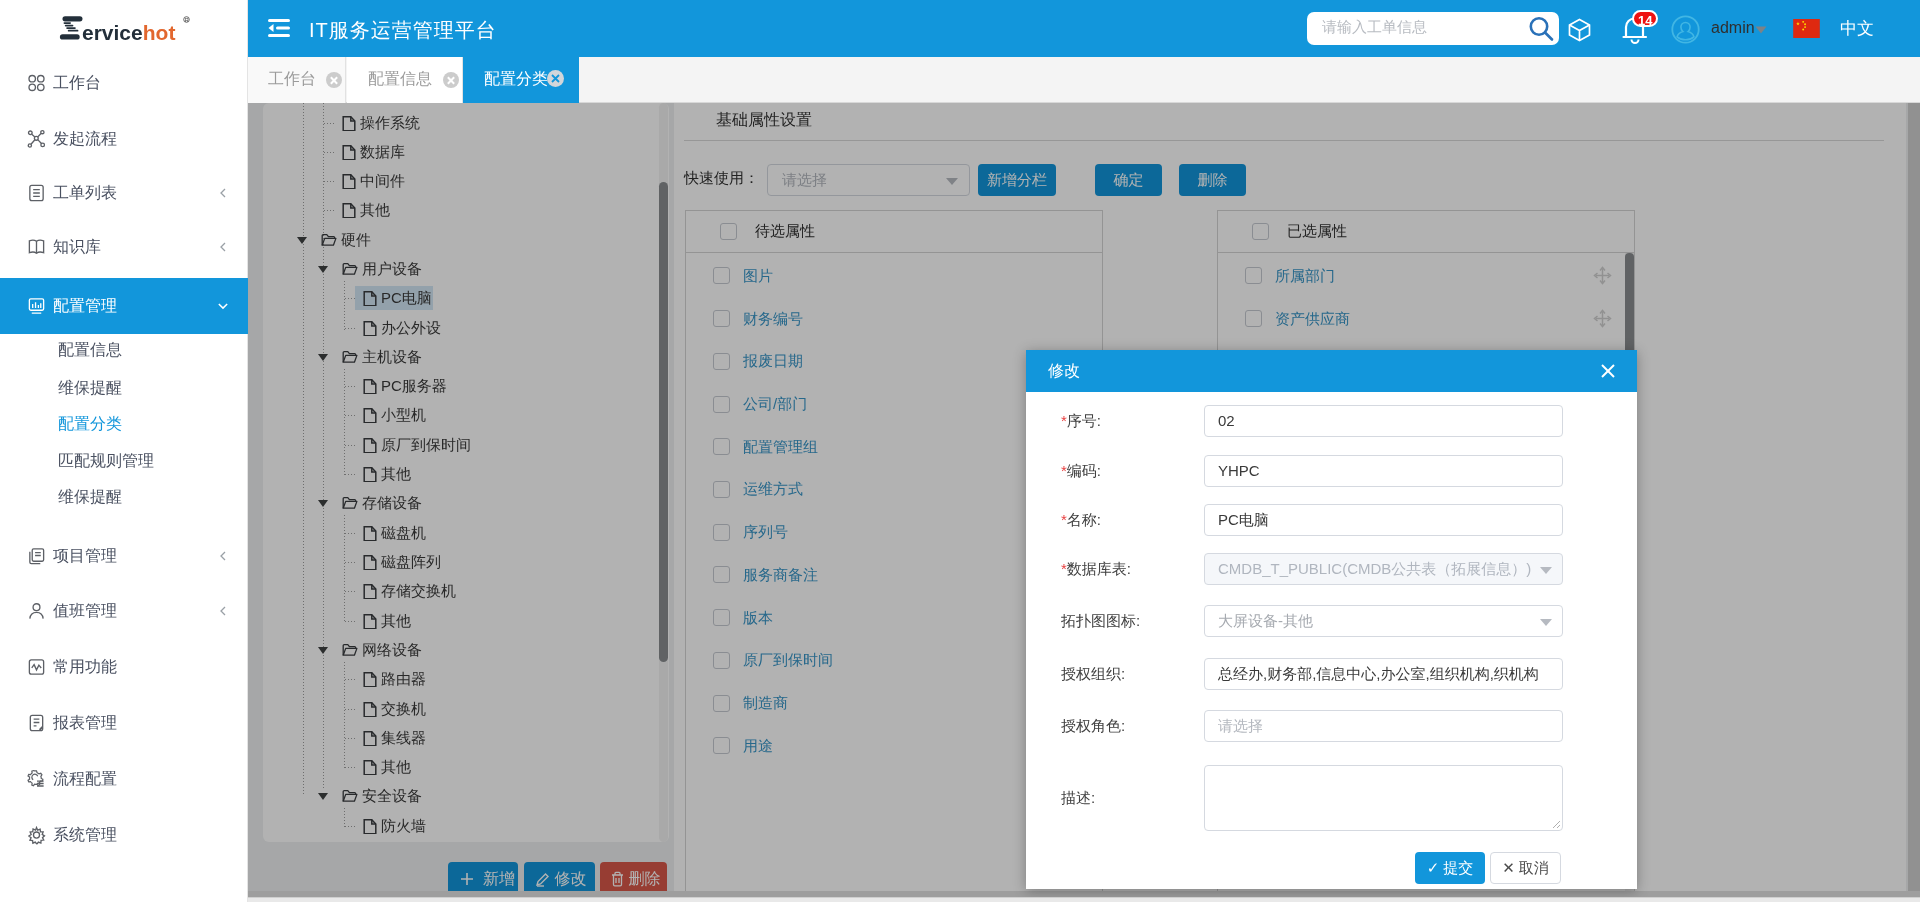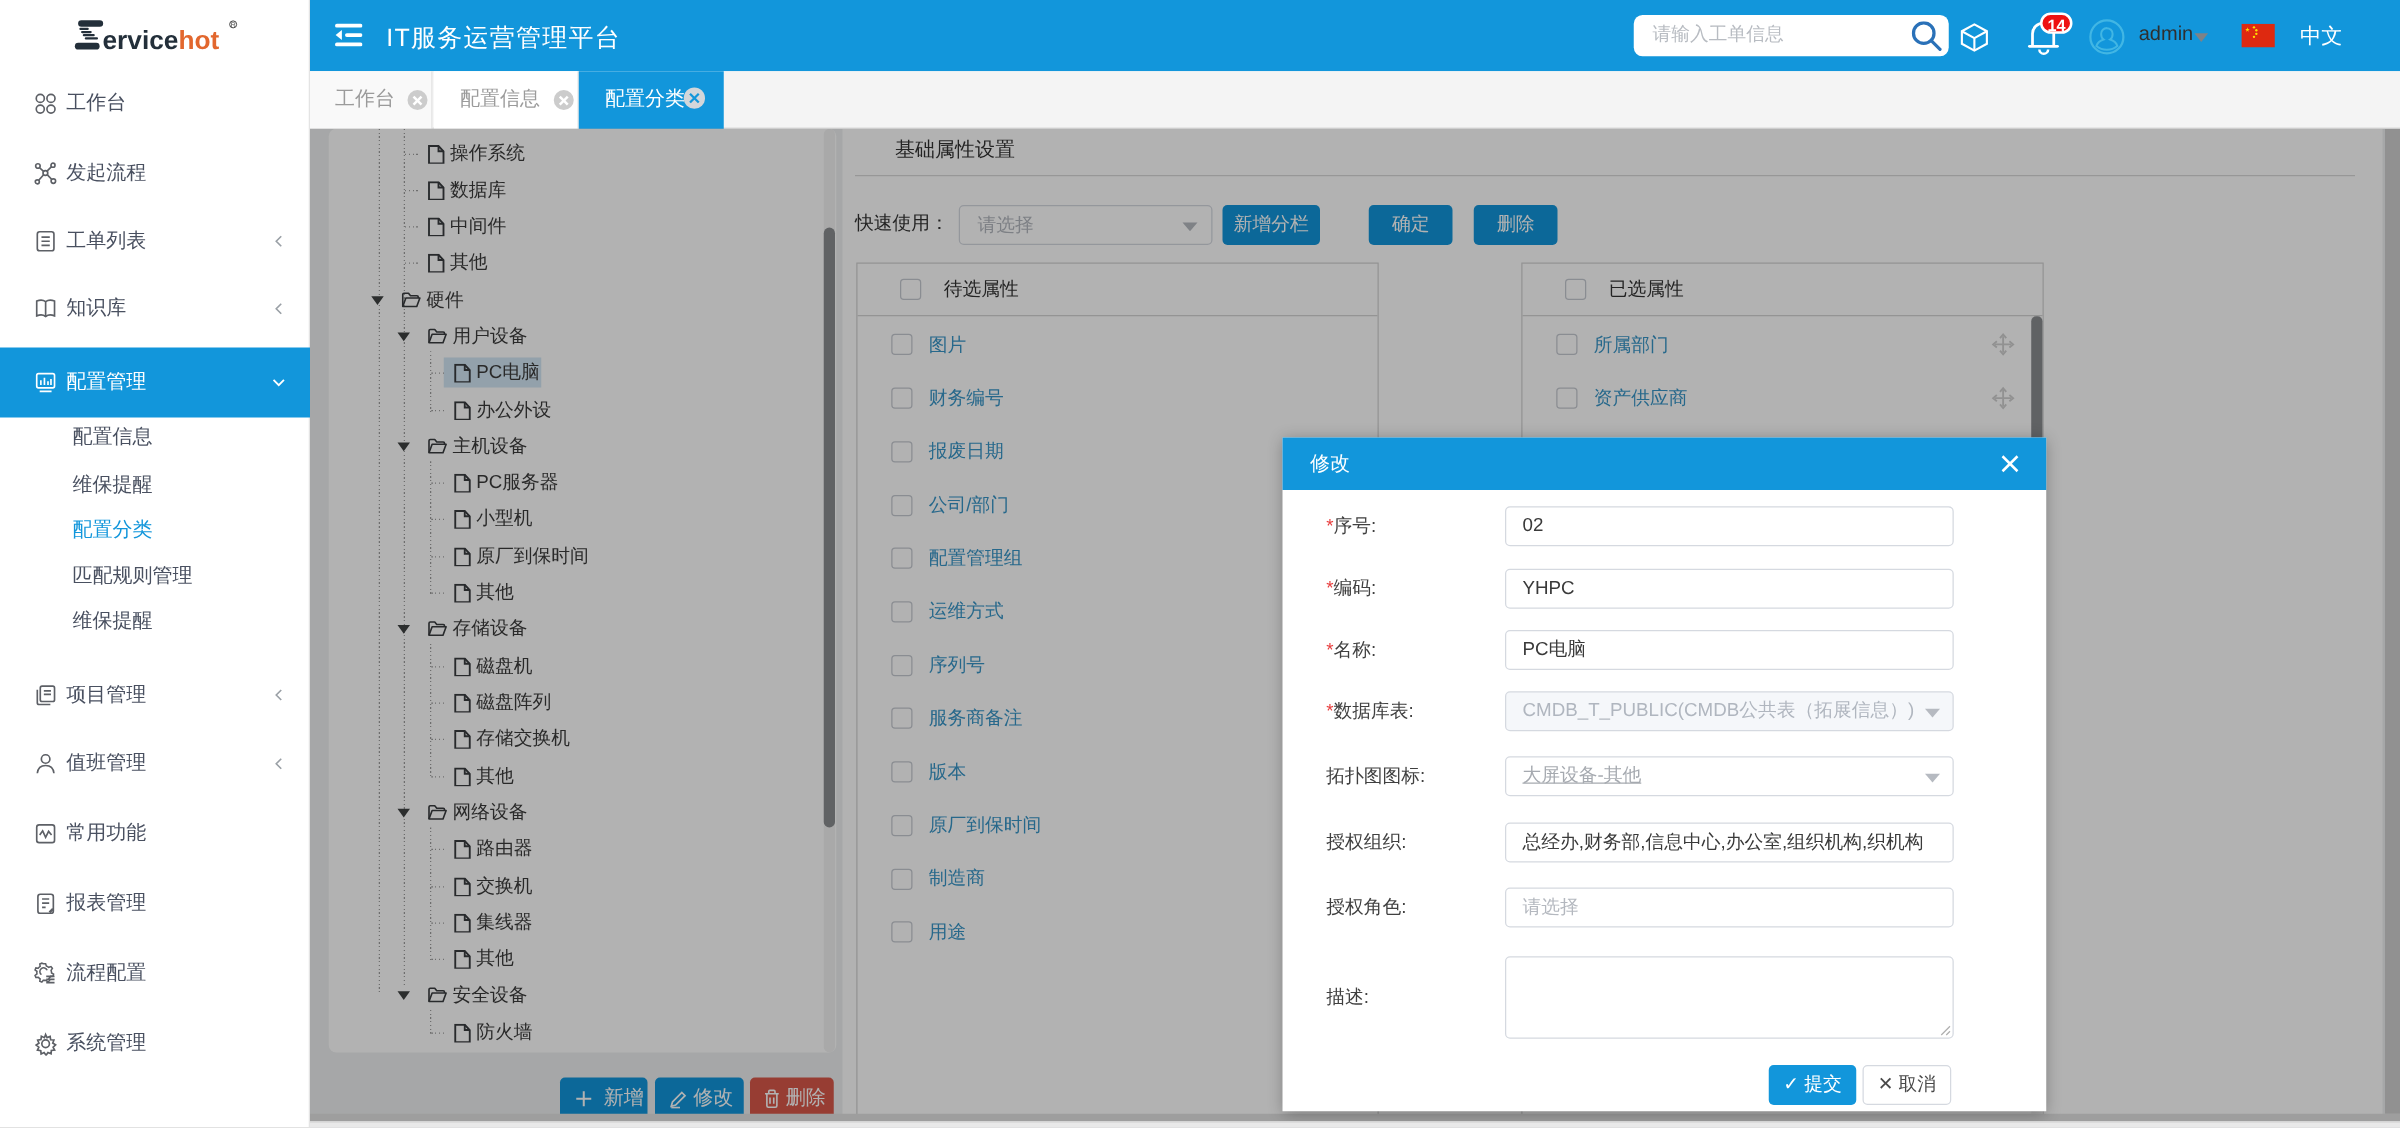--- a/index.html
+++ b/index.html
@@ -583,21 +583,21 @@
   </div>
   <div class="mlabel" style="top:71px;"><span class="req">*</span>序号:</div>
 <div class="minput" style="top:55px;">02</div>
 <div class="mlabel" style="top:121px;"><span class="req">*</span>编码:</div>
 <div class="minput" style="top:105px;">YHPC</div>
 <div class="mlabel" style="top:170px;"><span class="req">*</span>名称:</div>
 <div class="minput" style="top:154px;">PC电脑</div>
 <div class="mlabel" style="top:219px;"><span class="req">*</span>数据库表:</div>
 <div class="minput" style="top:203px;background:#f5f7fa;color:#b0b6bf;padding-right:30px;">CMDB_T_PUBLIC(CMDB公共表（拓展信息）)<div class="caret" style="right:10px;"></div></div>
 <div class="mlabel" style="top:271px;">拓扑图图标:</div>
-<div class="minput" style="top:255px;color:#a6aab0;padding-right:20px;text-decoration:underline;">大屏设备-其他<div class="caret" style="right:10px;"></div></div>
+<div class="minput" style="top:255px;color:#a6aab0;padding-right:20px;">大屏设备-其他<div class="caret" style="right:10px;"></div></div>
 <div class="mlabel" style="top:324px;">授权组织:</div>
 <div class="minput" style="top:308px;">总经办,财务部,信息中心,办公室,组织机构,织机构</div>
 <div class="mlabel" style="top:376px;">授权角色:</div>
 <div class="minput" style="top:360px;color:#b4b8bf;">请选择</div>
 <div class="mlabel" style="top:448px;">描述:</div>
 <div class="minput" style="top:415px;height:66px;">
 <svg style="position:absolute;right:1px;bottom:1px;" width="10" height="10" viewBox="0 0 10 10">
         <path d="M9 2 L2 9 M9 6 L6 9" stroke="#b0b0b0" stroke-width="1"></path>
       </svg>
 </div>

